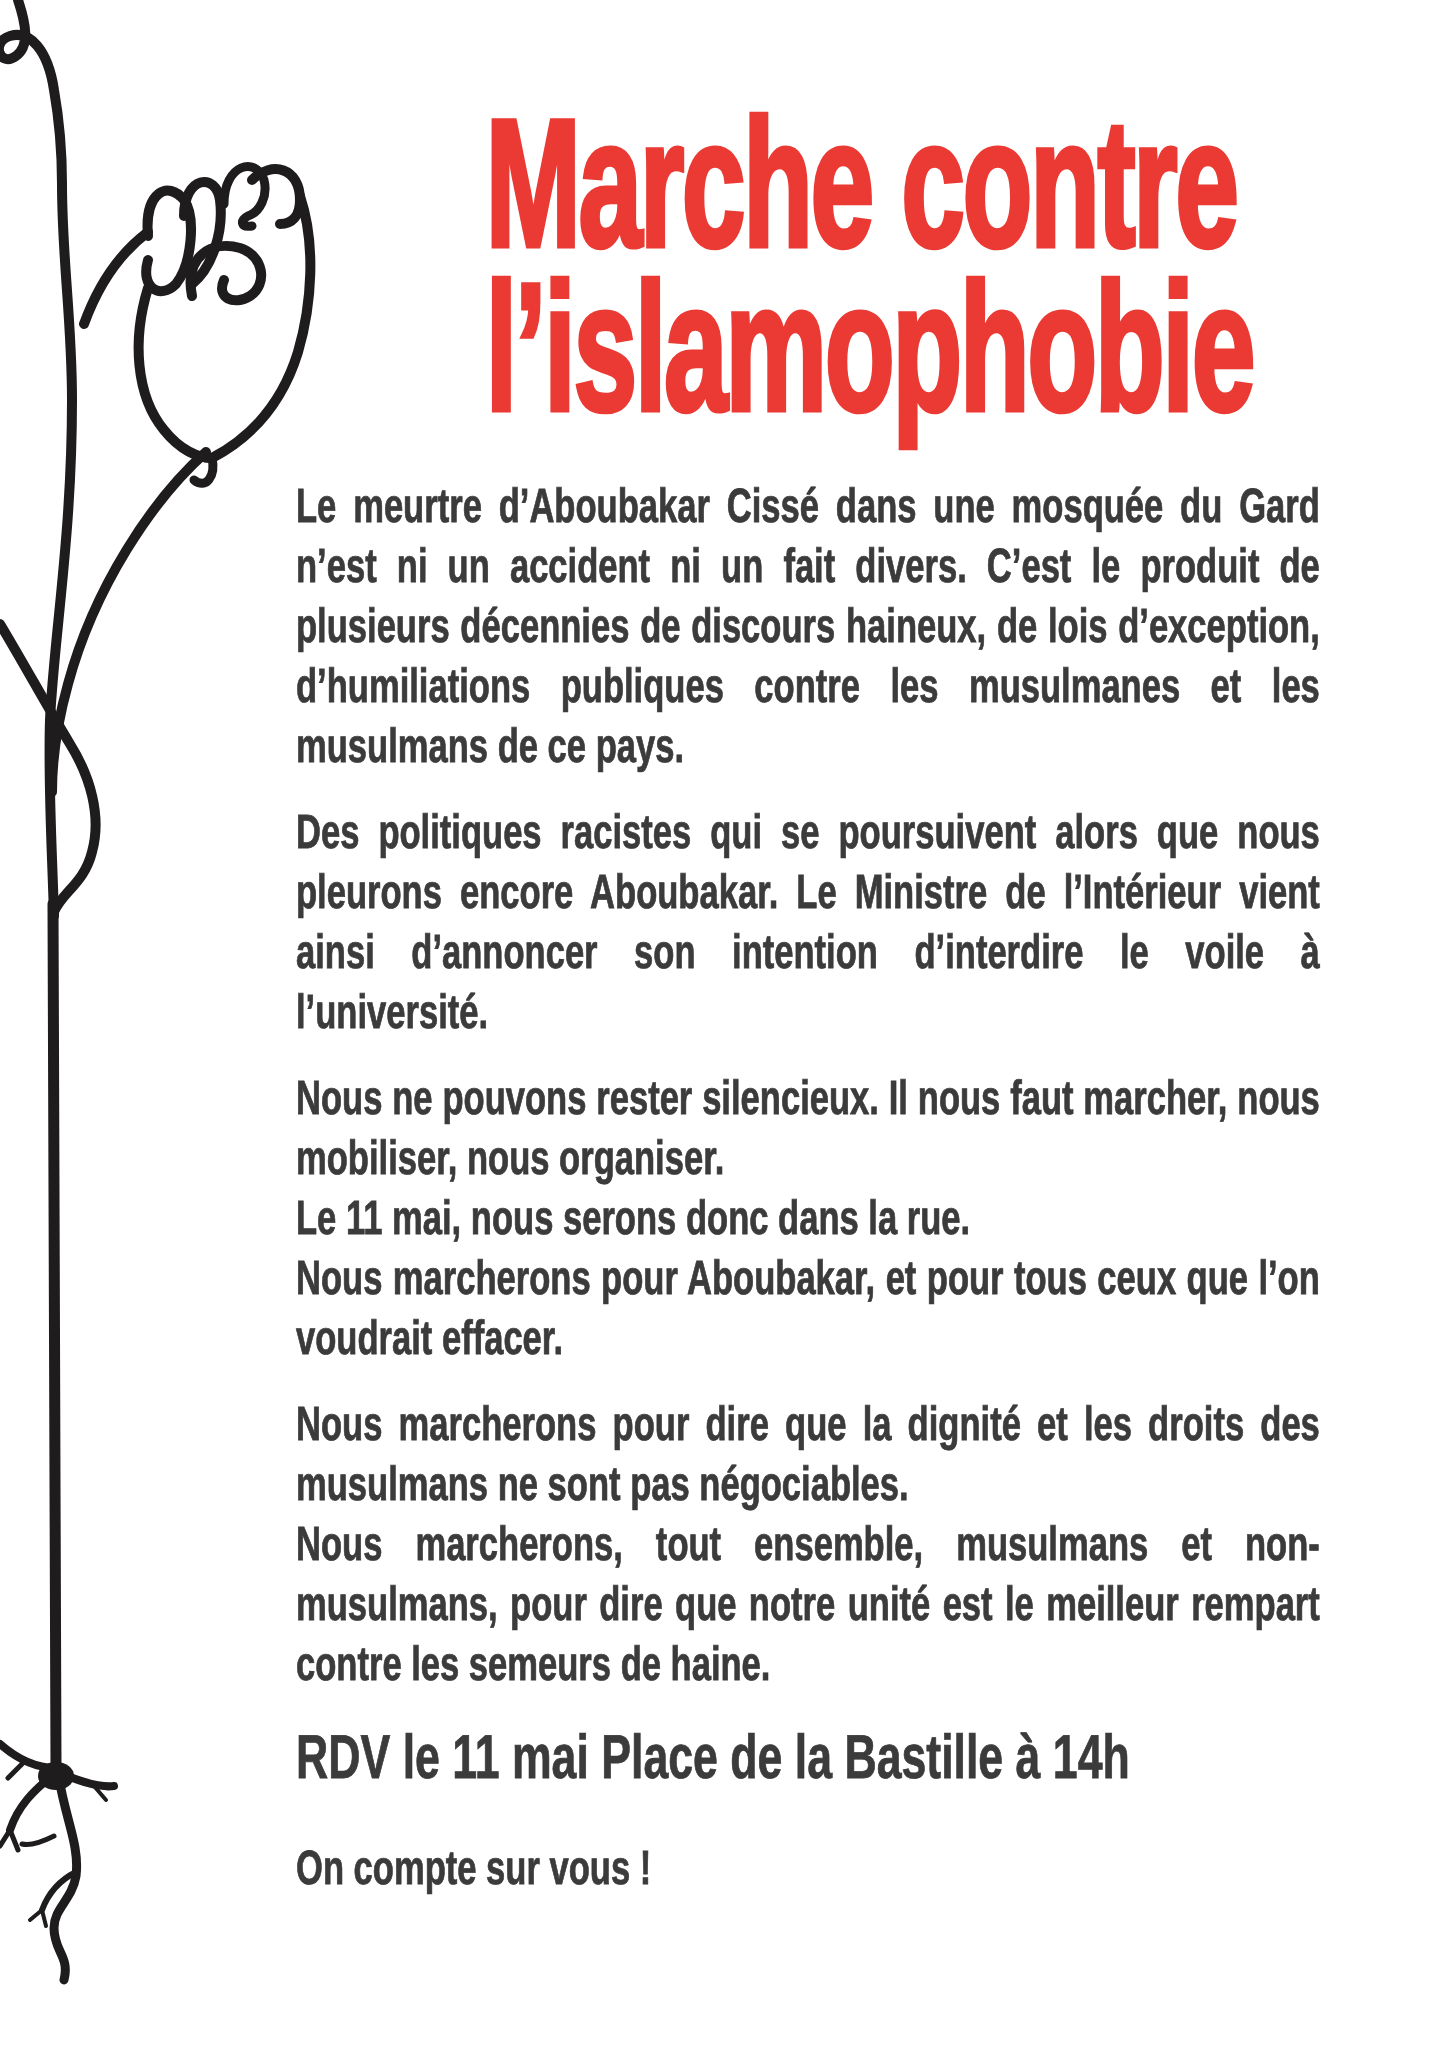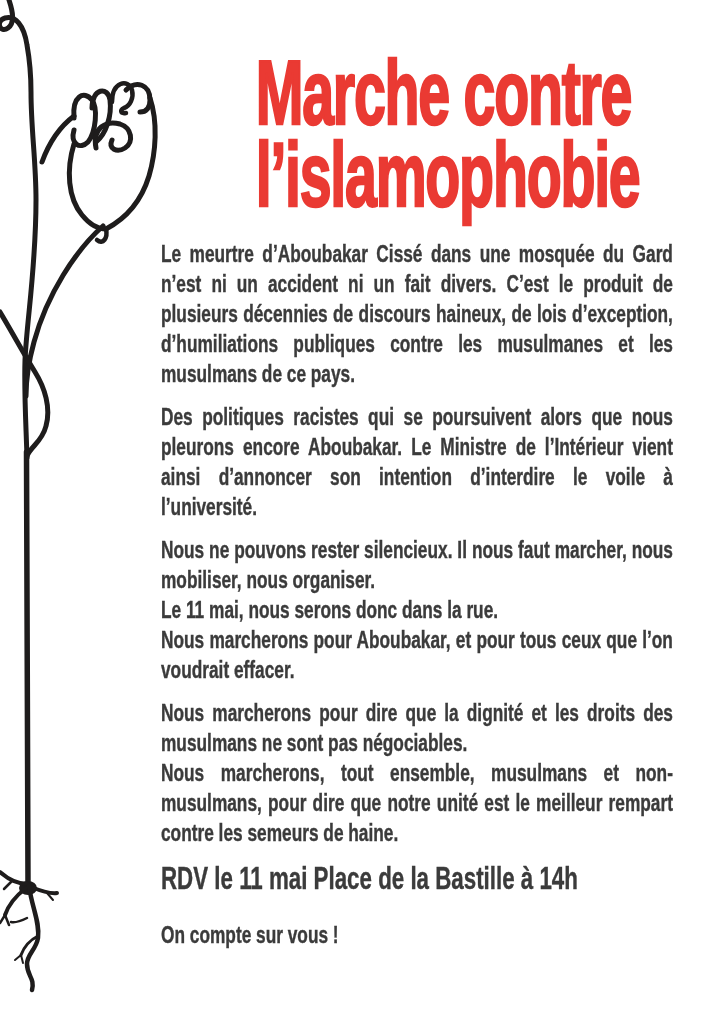--- a/index.html
+++ b/index.html
@@ -15,21 +15,21 @@
     background: #ffffff;
     overflow: hidden;
   }
   .illustration {
     position: absolute;
     left: 0; top: 0;
     width: 170px; height: 1000px;
   }
   .content {
     position: absolute;
-    left: 161px; top: 0;
+    left: 148px; top: 0;
     width: 512px;
   }
   .title {
     margin: 52px 0 0 0;
   }
   .title-line {
     font-weight: 700;
     font-size: 91px;
     line-height: 82px;
     text-align: center;

